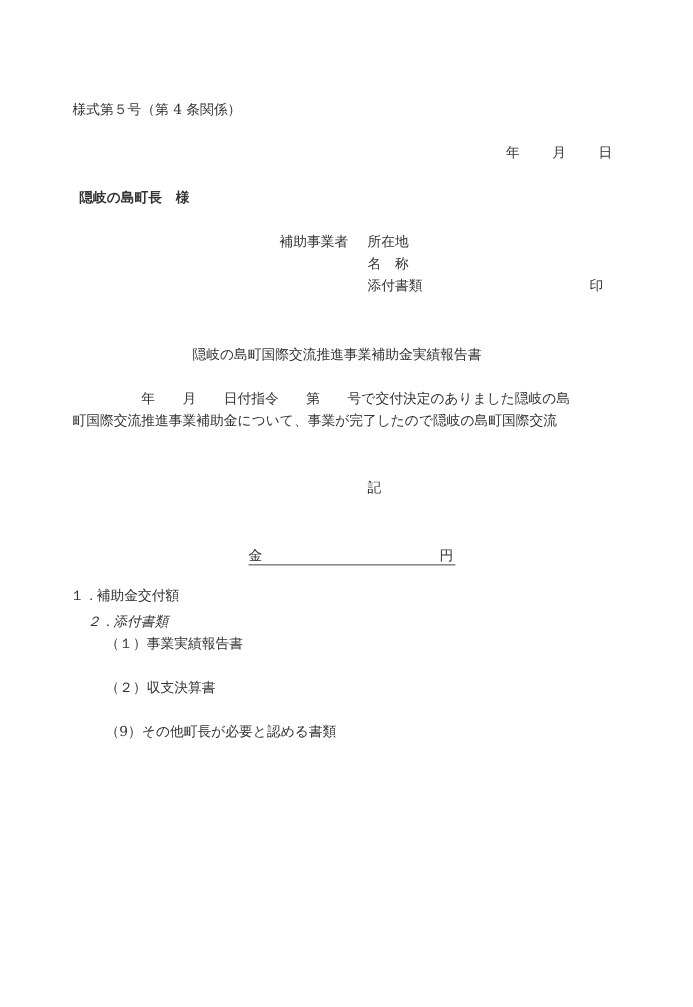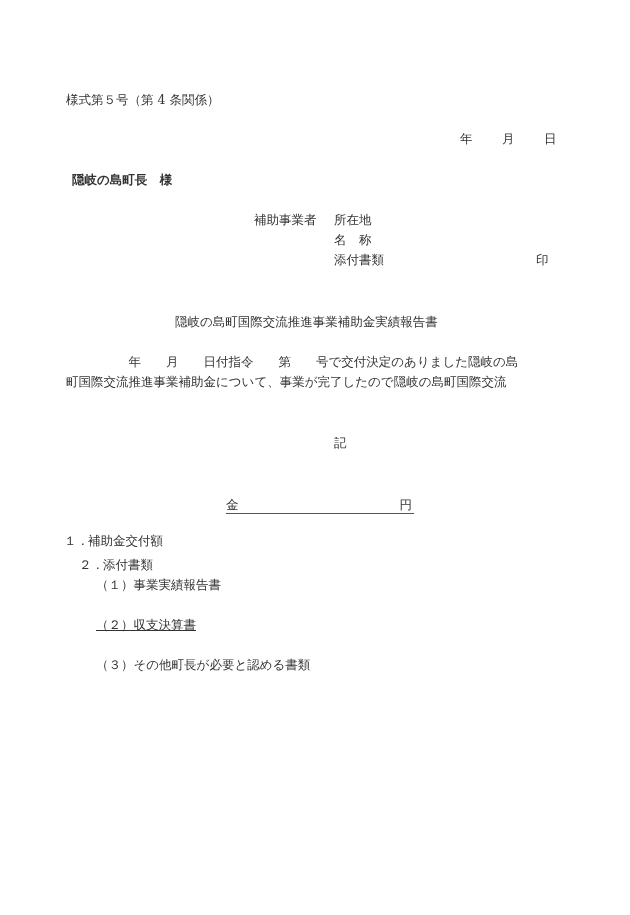--- a/index.html
+++ b/index.html
@@ -22,25 +22,25 @@
   .body-text { left: 66px; top: 352px; width: 490px; line-height: 20px; white-space: normal; }
   .body-text .line { white-space: nowrap; display: block; height: 20px; }
   .ki { left: 334px; top: 435px; }
   .item1 { left: 64px; top: 497px; margin-top: 36px; }
   .item1 .num { display: inline-block; width: 24px; }
   .amount {
     position: absolute; left: 226px; top: 497px; width: 188px; height: 16px;
     border-bottom: 1px solid #555555;
   }
   .amount .yen { position: absolute; right: 2px; top: 0; }
-  .item2 { left: 79px; top: 557px; }
+  .item2 { left: 79px; top: 557px; font-style: italic; }
   .item2 .num { display: inline-block; width: 24px; }
   .sub { left: 96px; text-align: right; }
   .sub1 { top: 577px; }
-  .sub2 { top: 617px; text-decoration: underline; }
+  .sub2 { top: 617px; }
   .sub3 { top: 657px; }
 </style>
 </head>
 <body>
 
 <div>
 
   <div class="abs form-no">様式第５号（第 4 条関係）</div>
 
   <div class="abs date-line">
@@ -74,15 +74,15 @@
   <div class="amount">
     <span style="position:absolute;left:0;top:0">金</span>
     <span class="yen">円</span>
   </div>
 
   <div class="abs item2">
     <span class="num">２．</span><span>添付書類</span>
   </div>
   <div class="abs sub sub1">（１）事業実績報告書</div>
   <div class="abs sub sub2">（２）収支決算書</div>
-  <div class="abs sub sub3">（３）その他町長が必要と認める書類</div>
+  <div class="abs sub sub3">（9）その他町長が必要と認める書類</div>
 
 </div>
 
 </body></html>

